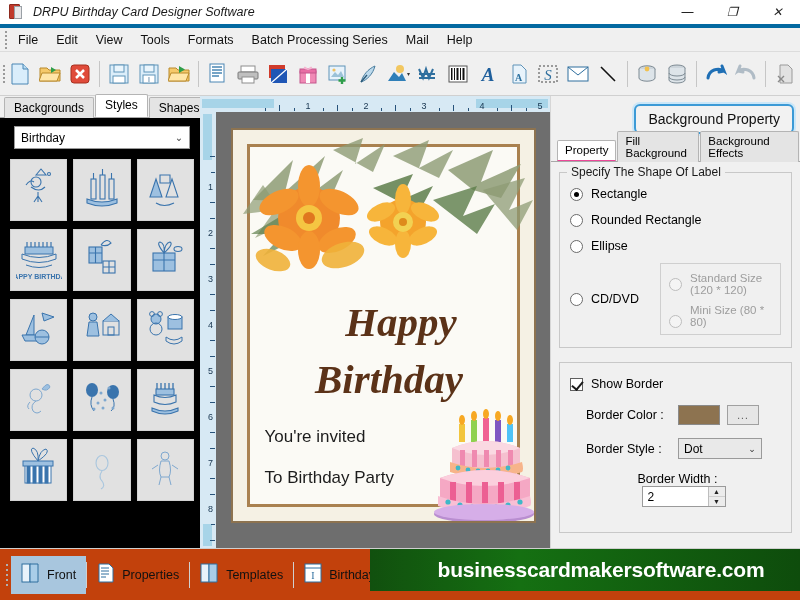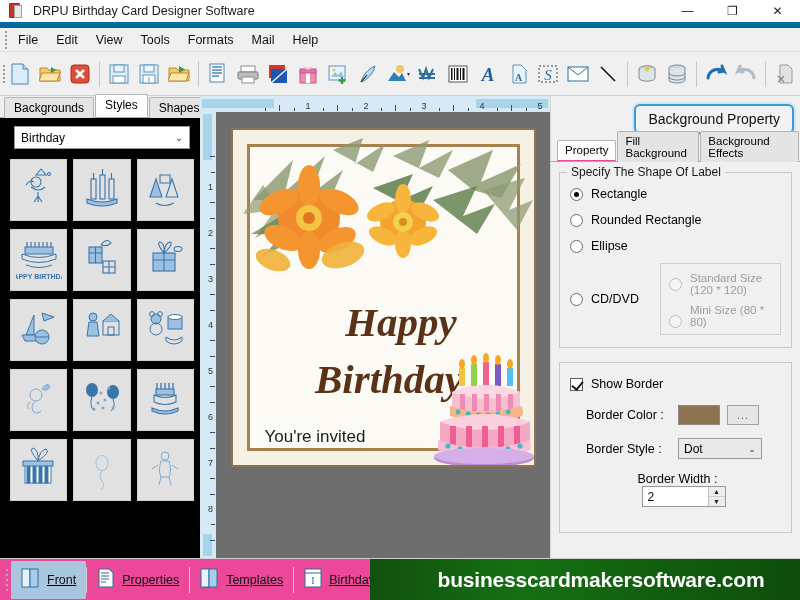--- a/index.html
+++ b/index.html
@@ -8,21 +8,21 @@
     width:800px; height:600px; overflow:hidden;
     font-family:"Liberation Sans", sans-serif;
     font-size:12px; color:#000;
     background:#f0f0f0;
   }
   .app { width:800px; height:600px; display:flex; flex-direction:column; background:#f0f0f0; }
 
   
   .titlebar {
     height:28px; background:#ffffff; display:flex; align-items:center;
-    border-bottom:6px solid #0369a1; flex:none;
+    border-bottom:4px solid #0369a1; flex:none;font-style:italic;
   }
   .title-icon { width:18px; height:18px; margin-left:7px; margin-right:8px; position:relative; flex:none; }
   .title-icon .bk { position:absolute; left:2px; top:1px; width:11px; height:15px; background:#c0392b; border:1px solid #8e2a1e; border-radius:1px;}
   .title-icon .bk2 { position:absolute; left:7px; top:3px; width:8px; height:13px; background:#e8e8ea; border:1px solid #9aa0a6;}
   .title-text { font-size:12.5px; color:#1a1a1a; }
   .win-controls { margin-left:auto; display:flex; height:28px; }
   .win-btn { width:45px; height:28px; display:flex; align-items:center; justify-content:center; font-size:12px; color:#222; }
 
   
   .menubar {
@@ -63,21 +63,21 @@
   .hruler .rbody { position:absolute; left:0; right:0; bottom:0; height:16px; }
   .rtick { position:absolute; bottom:1px; width:1px; background:#27527a;}
   .rnum { position:absolute; bottom:1px; font-size:9px; color:#16344f; transform:translateX(-50%); font-family:"Liberation Sans",sans-serif;}
   .rband { position:absolute; top:3px; height:9px; background:#a7d4e8;}
   .canvrow { flex:1; display:flex; min-height:0;}
   .vruler { width:16px; background:#d7e9f4; position:relative; overflow:hidden; flex:none;}
   .vtick { position:absolute; right:1px; height:1px; background:#27527a;}
   .vnum { position:absolute; right:3px; font-size:9px; color:#16344f; transform:translateY(-50%);}
   .vband { position:absolute; left:3px; width:9px; background:#a7d4e8;}
   .canvas { flex:1; background:#6e6e6e; position:relative; overflow:hidden; display:flex; align-items:flex-start; justify-content:center; padding-top:16px;}
-  .card { width:305px; height:339px; background:#f5f1e4; border:2px solid #8d7350; position:relative; overflow:hidden;}
+  .card { width:305px; height:395px; background:#f5f1e4; border:2px solid #8d7350; position:relative; overflow:hidden;}
   .card-inner-border { position:absolute; left:14px; top:14px; right:14px; bottom:14px; border:3px solid #a9814f; background:#fbfaf5;}
   .card-deco { position:absolute; left:0; top:0; width:100%; height:145px; }
   .ctext { position:absolute; left:0; width:100%; text-align:center; }
   .happy { top:168px; font-family:"Liberation Serif", serif; font-style:italic; font-size:41px; color:#5b3218; letter-spacing:0px; text-align:center; font-weight:bold; left:18px; width:100%;}
   .bday { top:225px; font-family:"Liberation Serif", serif; font-style:italic; font-size:41px; color:#5b3218; font-weight:bold; text-align:center; left:6px; width:100%;}
   .inv1 { top:297px; font-size:17px; color:#1c1c1c; text-align:left; left:32px; width:auto;}
   .inv2 { top:338px; font-size:17px; color:#1c1c1c; text-align:left; left:32px; width:auto;}
   .cake { position:absolute; right:-4px; bottom:-6px; }
 
   
@@ -109,21 +109,21 @@
   .swatch { width:42px; height:20px; border:1px solid #8a8a8a; flex:none;}
   .dotsbtn { width:32px; height:20px; border:1px solid #a0a0a0; background:#e6e6e6; margin-left:7px; display:flex; align-items:center; justify-content:center; font-size:10px; color:#555; letter-spacing:1px; flex:none;}
   .selbox { width:84px; height:21px; border:1px solid #9a9a9a; background:#e9e9e9; display:flex; align-items:center; padding-left:5px; font-size:12px;}
   .selbox .arrow { margin-left:auto; width:18px; text-align:center; font-size:9px; color:#333;}
   .spin { width:84px; height:21px; border:1px solid #9a9a9a; background:#fff; display:flex; align-items:center; padding-left:5px; font-size:12px;}
   .spin .btns { margin-left:auto; width:17px; height:19px; display:flex; flex-direction:column; border-left:1px solid #bdbdbd;}
   .spin .btns span { flex:1; display:flex; align-items:center; justify-content:center; font-size:7px; background:#ececec; color:#222;}
   .spin .btns span:first-child { border-bottom:1px solid #cfcfcf;}
 
   
-  .statusbar { height:42px; background:#ec4899; border-top:1px solid #cfcfcf; display:flex; align-items:center; flex:none; position:relative;text-decoration:underline;}
+  .statusbar { height:52px; background:#c2410c; border-top:1px solid #cfcfcf; display:flex; align-items:center; flex:none; position:relative;}
   .sb-grip { width:9px; height:30px; display:flex; flex-direction:column; justify-content:center; align-items:center; gap:3px; margin-left:2px;}
   .sb-grip i { width:2px; height:2px; background:#b0b0b0;}
   .sb-item { display:flex; align-items:center; height:38px; padding:0 10px; gap:7px; font-size:12.5px; color:#111;}
   .sb-item.active { background:#a8c6de;}
   .sb-sep { width:1px; height:26px; background:#d0d0d0;}
   .watermark {
     position:absolute; right:0; top:0; height:42px; width:430px;
     background:linear-gradient(90deg,#11500e 0%,#157012 35%,#0e4c0c 100%);
     display:flex; align-items:center; justify-content:center;padding-left:32px;
   }
@@ -153,20 +153,21 @@
         <i></i>
         <i></i>
         <i></i>
         <i></i>
       </div>
     <div class="menu-item">File</div>
     <div class="menu-item">Edit</div>
     <div class="menu-item">View</div>
     <div class="menu-item">Tools</div>
     <div class="menu-item">Formats</div>
+    <div class="menu-item">Batch Processing Series</div>
     <div class="menu-item">Mail</div>
     <div class="menu-item">Help</div>
   </div>
 
   <div class="toolbar">
     <div class="grip">
         <i></i>
         <i></i>
         <i></i>
         <i></i>

